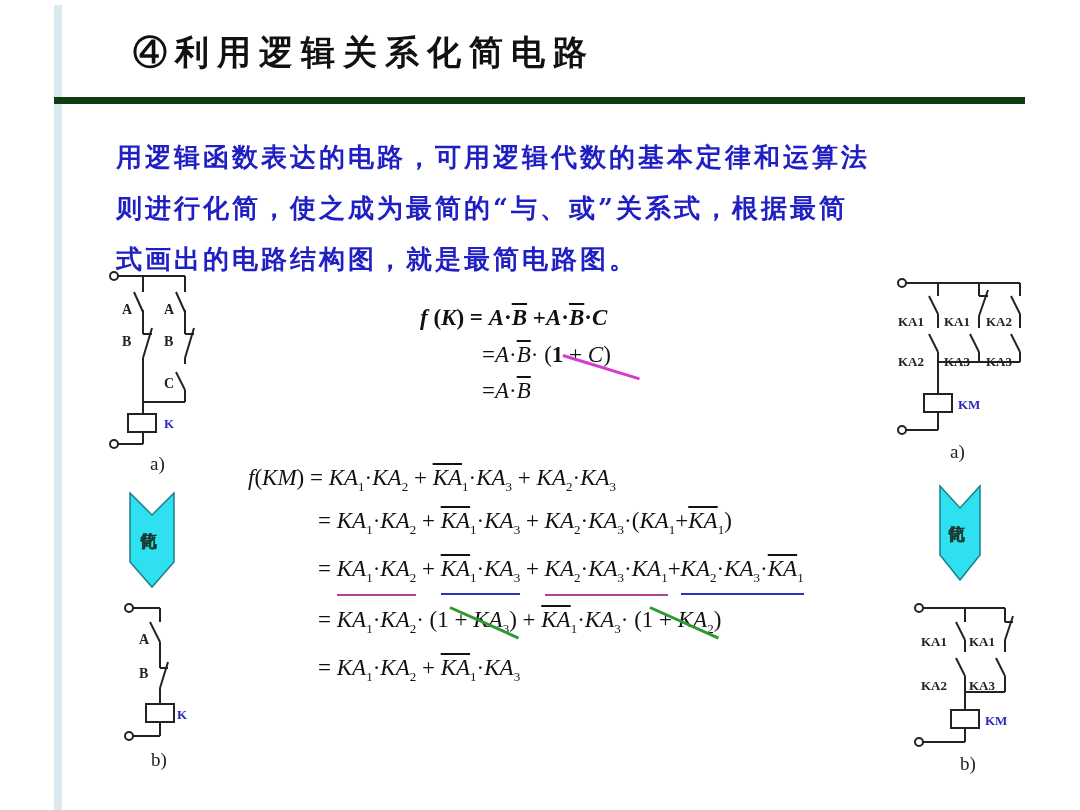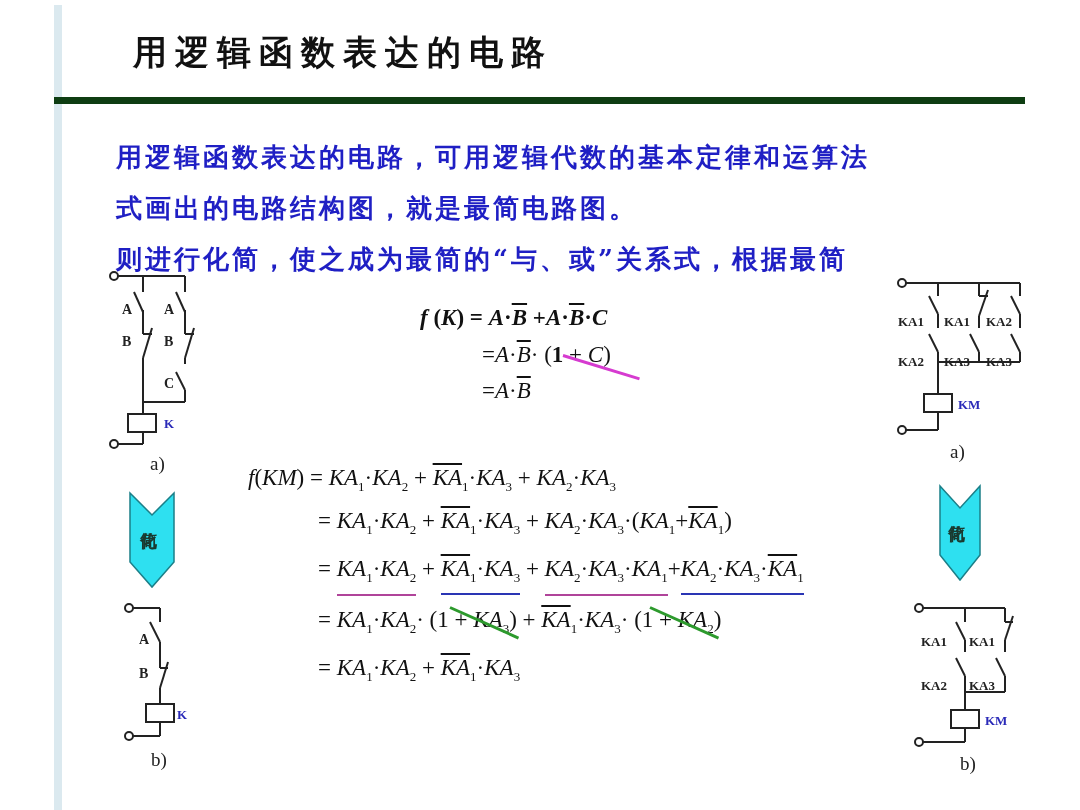--- a/index.html
+++ b/index.html
@@ -18,27 +18,27 @@
     .eq .n { font-style:normal; }
     .eq sub { font-size:13px; font-style:normal; vertical-align:-6px; }
     .ov { text-decoration:overline; }
     .ul-m { border-bottom:2.5px solid #b0449a; padding-bottom:13px; }
     .ul-b { border-bottom:2.5px solid #2a35b4; padding-bottom:12px; }
   </style>
 </head>
 <body>
 
 <div class="side-bar"></div>
-<div class="title">用逻辑函数表达的电路</div>
+<div class="title">④利用逻辑关系化简电路</div>
 <div class="rule"></div>
 
 <div class="intro">
   <p>用逻辑函数表达的电路，可用逻辑代数的基本定律和运算法</p>
+  <p>则进行化简，使之成为最简的“与、或”关系式，根据最简</p>
   <p>式画出的电路结构图，就是最简电路图。</p>
-  <p>则进行化简，使之成为最简的“与、或”关系式，根据最简</p>
 </div>
 
 <svg style="position:absolute;left:100px;top:262px" width="120" height="215" viewBox="0 0 120 215">
   <g stroke="#222" stroke-width="2" fill="none">
     <circle cx="14" cy="14" r="4" fill="#fff"></circle>
     <line x1="18" y1="14" x2="85" y2="14"></line>
     <line x1="43" y1="14" x2="43" y2="30"></line>
     <line x1="85" y1="14" x2="85" y2="30"></line>
 
     <line x1="43" y1="48" x2="43" y2="72"></line>

